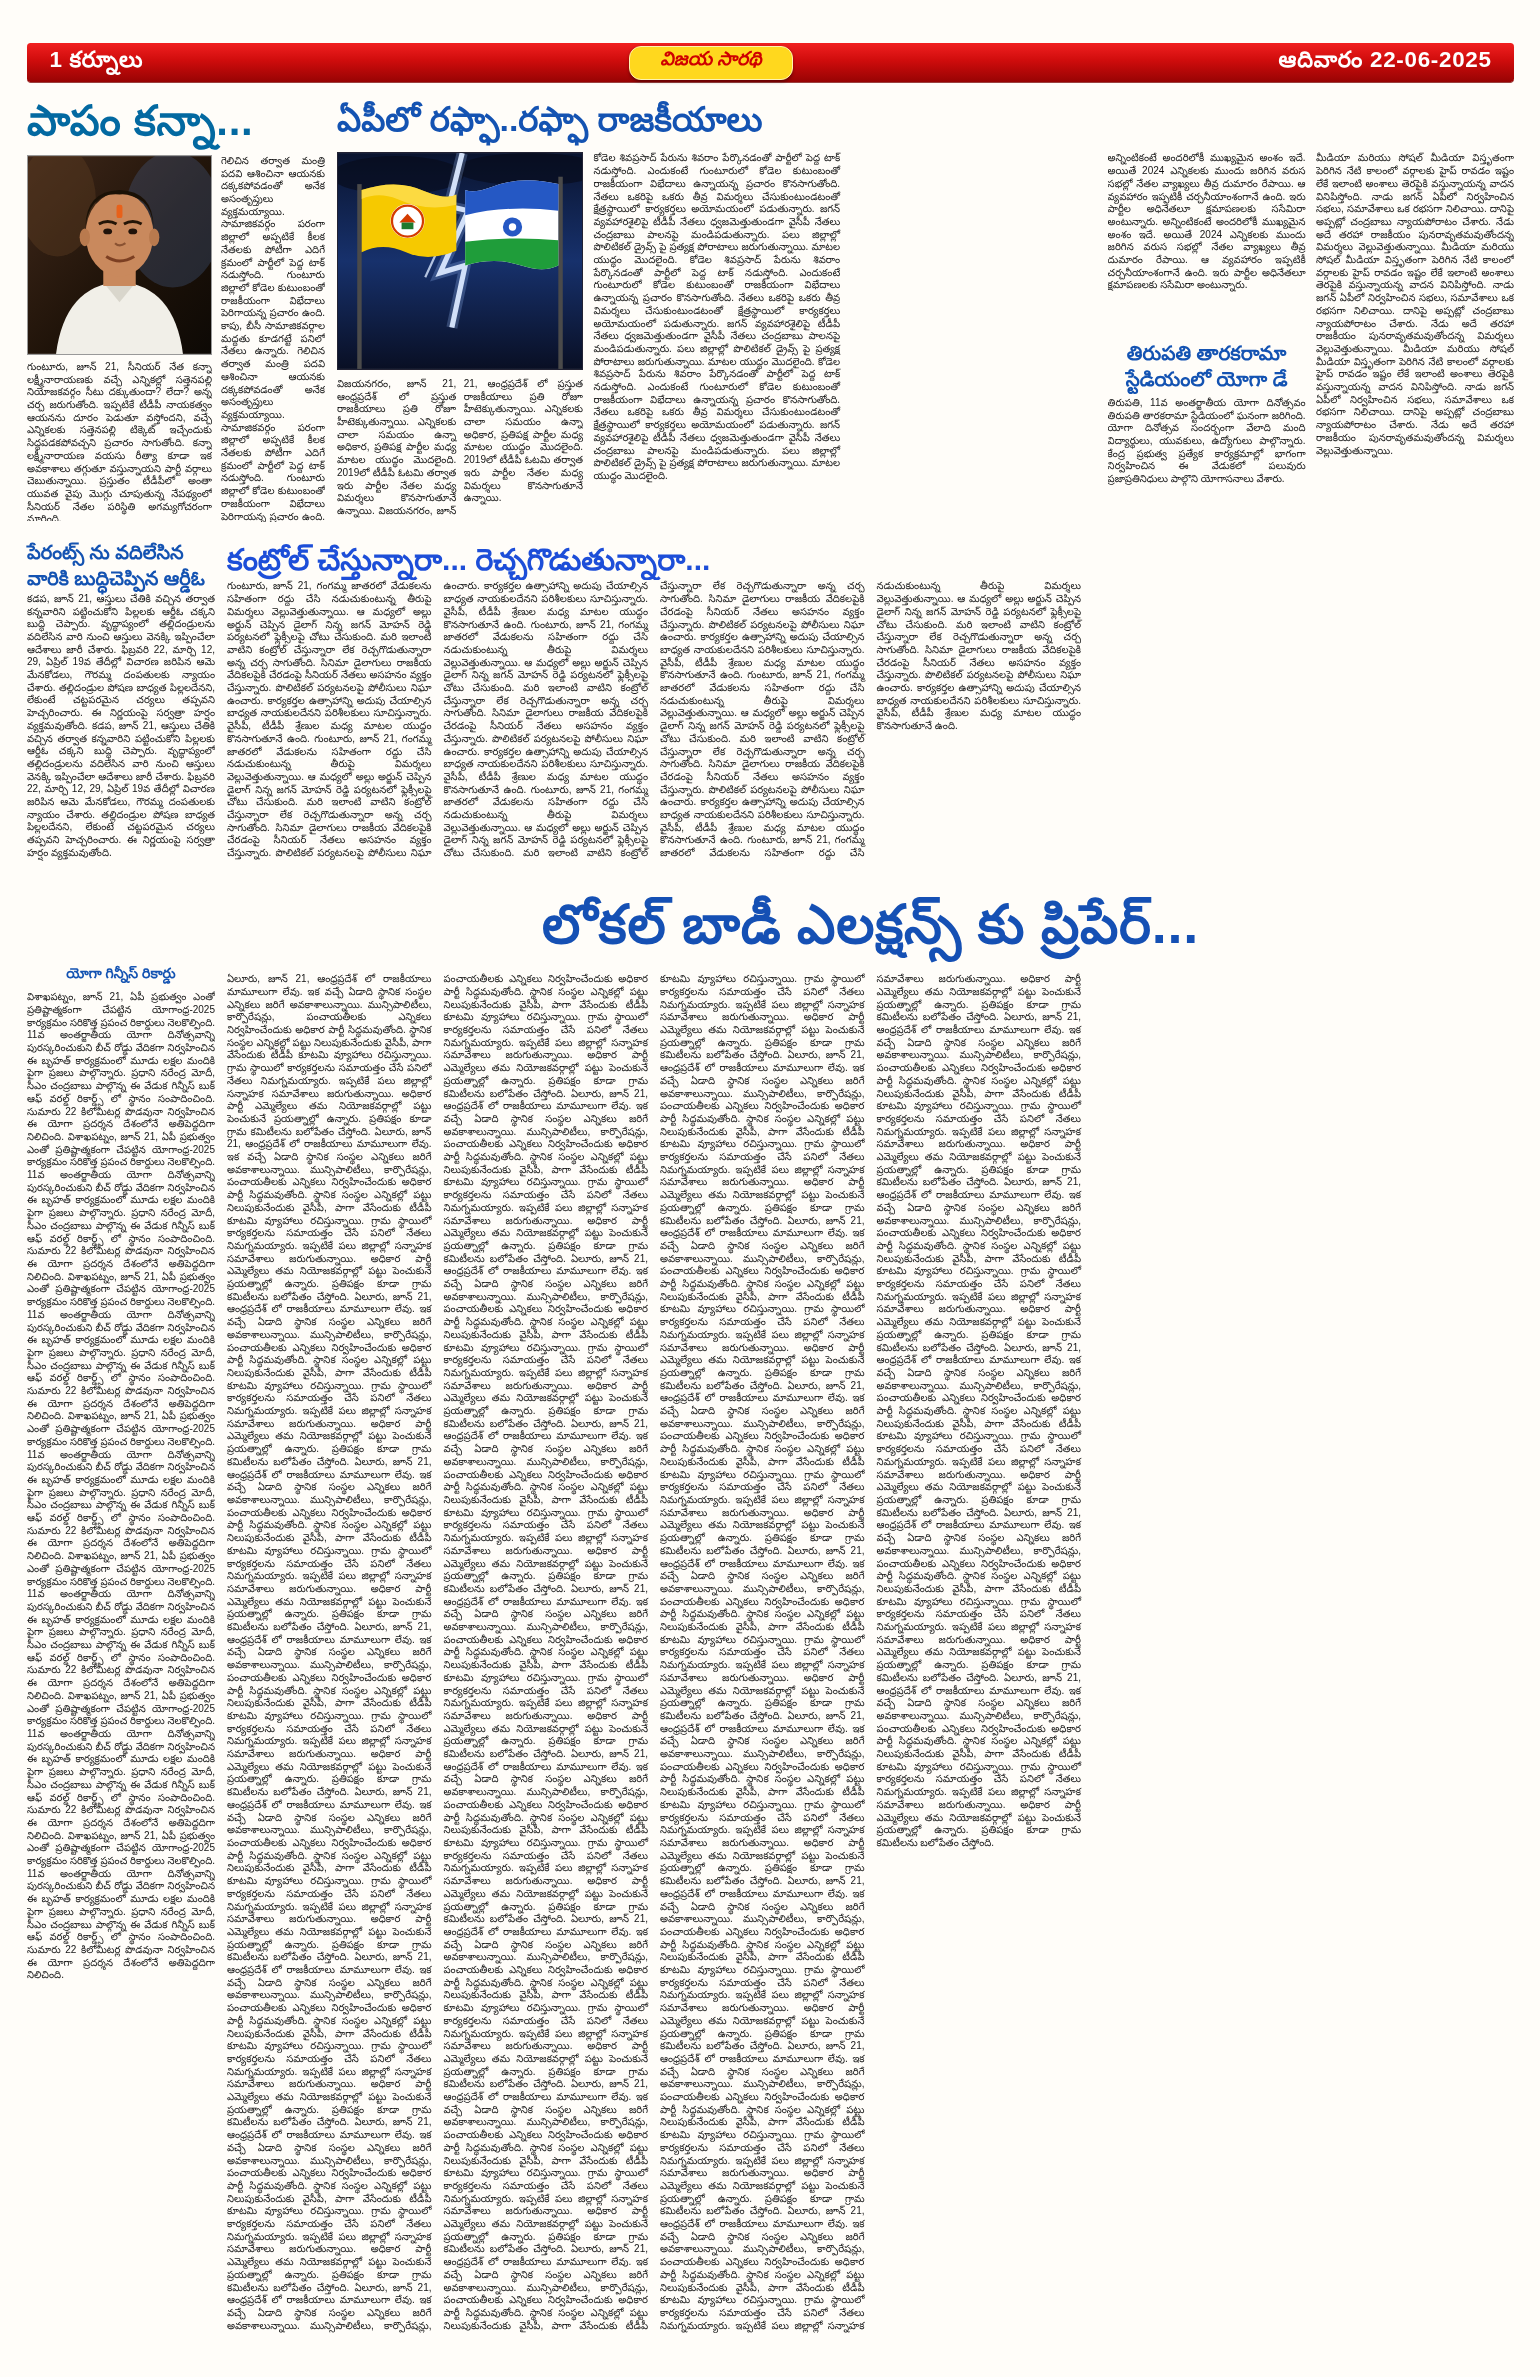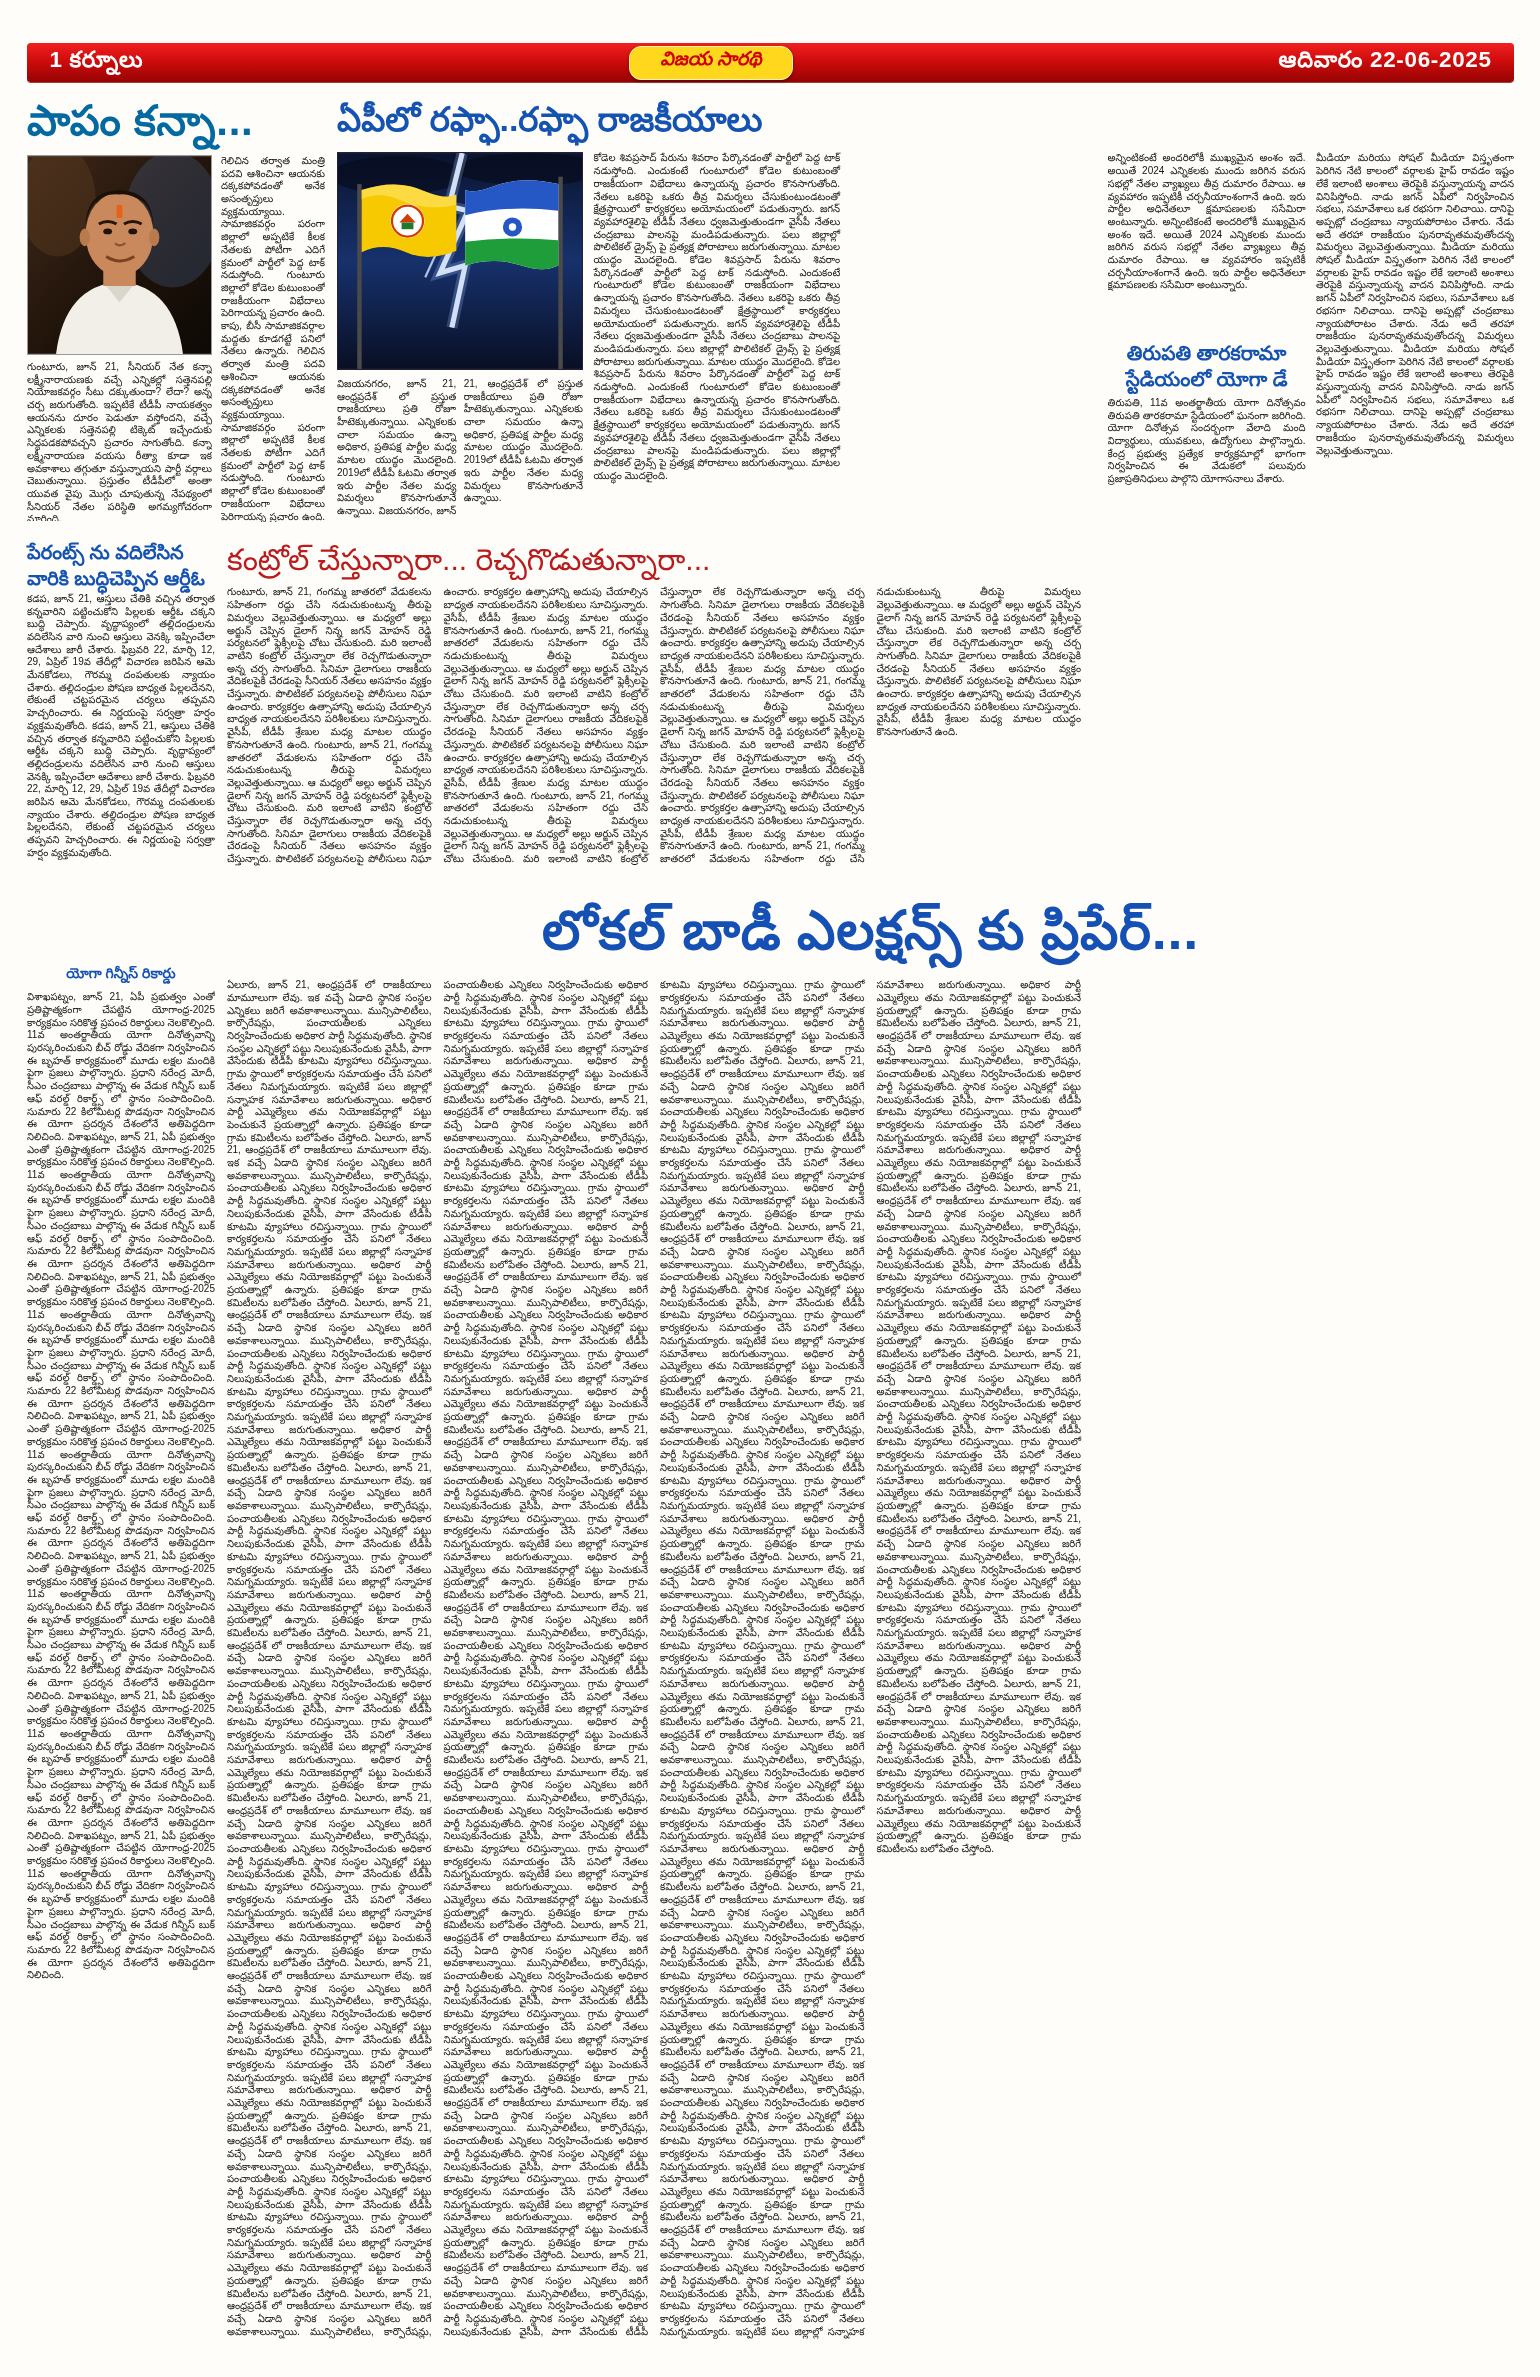--- a/index.html
+++ b/index.html
@@ -53,22 +53,22 @@
   .tirupati-body { flex:1; }
   .raffa-right { width:198px; flex:0 0 198px; height:376px; }
   
   .lower-zone { display:flex; gap:12px; margin-top:12px; }
   .left-rail { width:188px; flex:0 0 188px; }
   .rdo-headline { font-size:19.4px; font-weight:bold; color:#1453b2; line-height:1.3; }
   .rdo-body { height:359px; margin-top:2px; }
   .yoga-headline { font-size:14px; font-weight:bold; color:#1453b2; text-align:center; margin-top:13.4px; }
   .yoga-body { height:1312px; margin-top:6px; }
   .right-main { flex:1; min-width:0; }
-  .control-headline { font-size:30px; font-weight:normal; color:#b91c1c; height:40px; line-height:40px; white-space:nowrap; overflow:hidden; }
-  .control-body { height:285px; margin-top:6px; column-count:6; column-gap:12px; column-fill:auto; }
+  .control-headline { font-size:30px; font-weight:bold; color:#1d4ed8; height:40px; line-height:40px; white-space:nowrap; overflow:hidden; }
+  .control-body { height:285px; column-count:6; column-gap:12px; column-fill:auto; }
   .local-headline {
     font-size:54px; font-weight:bold; color:#1550b4; text-align:center;
     margin-top:19.4px; height:78px; line-height:78px; white-space:nowrap; overflow:hidden; letter-spacing:0.7px;
   }
   .local-body { height:1370px; margin-top:10.4px; column-count:6; column-gap:12px; column-fill:auto; }
 </style>
 </head>
 <body>
 
 <div class="page">

